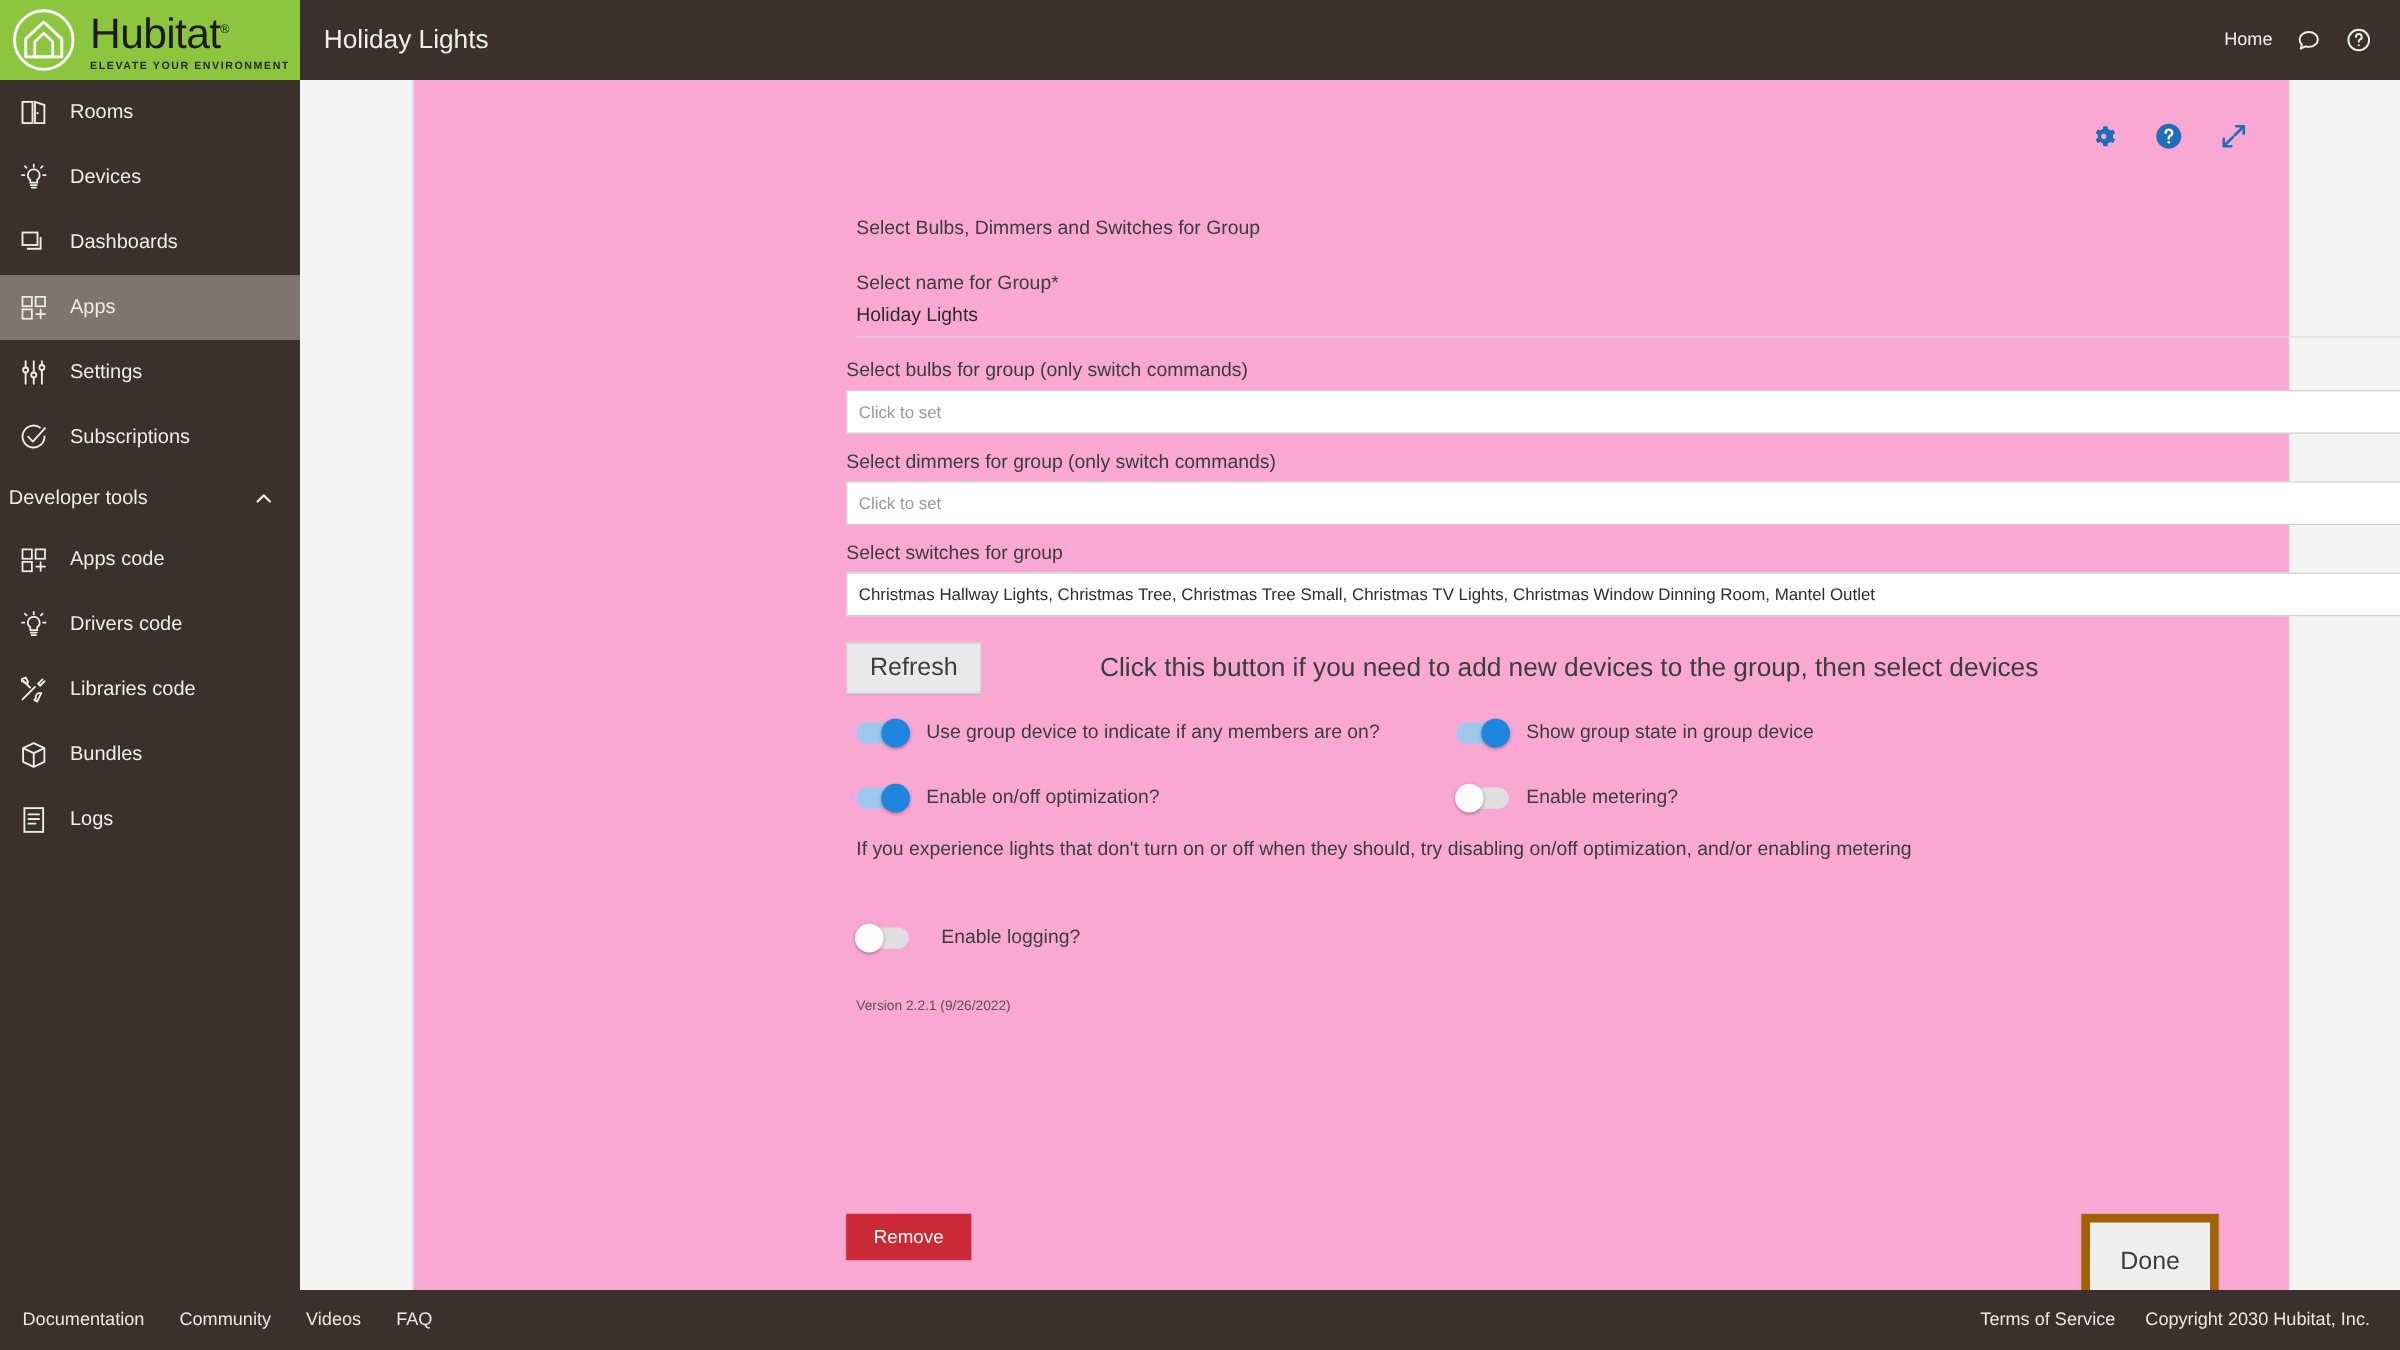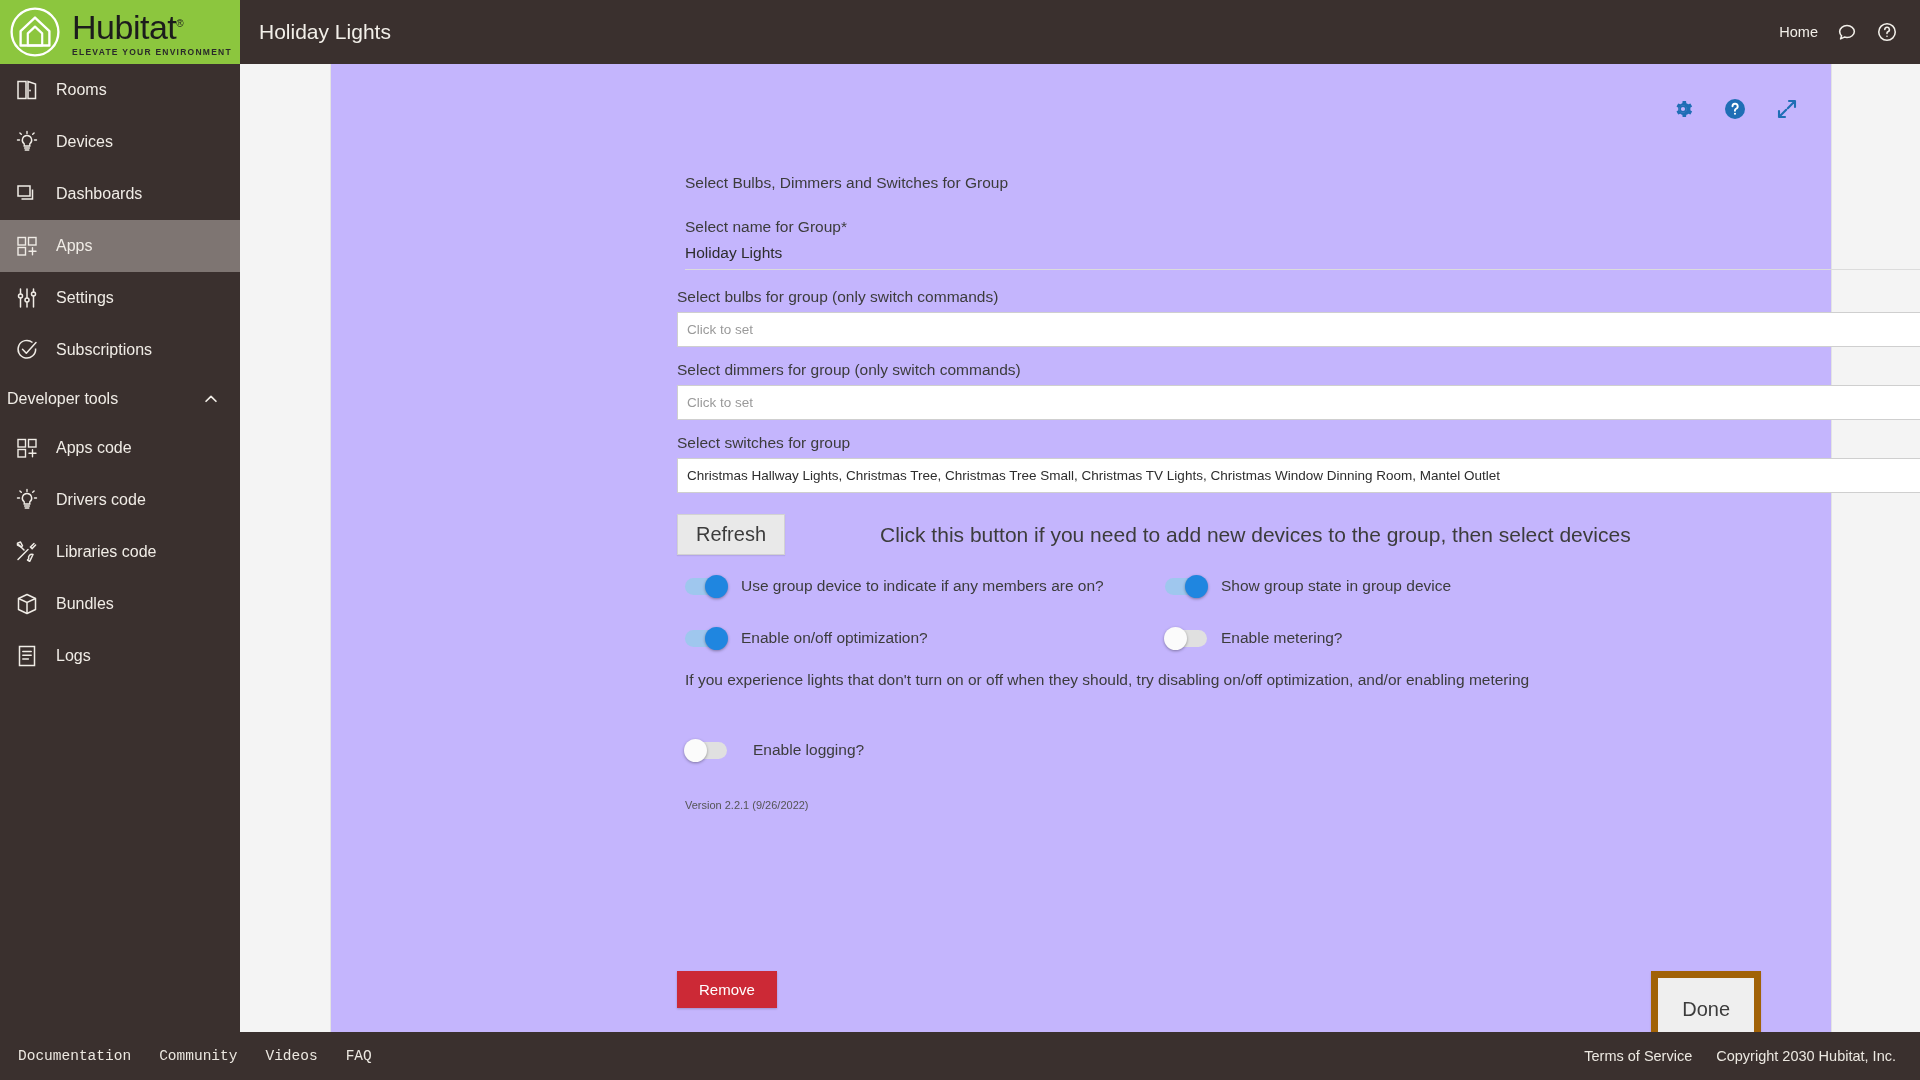--- a/index.html
+++ b/index.html
@@ -59,21 +59,21 @@
   }
   .chev { width: 18px; height: 18px; color: #f0ece6; }
 
   
   .main {
     flex: 1 1 auto; background: #f4f4f4; position: relative; overflow: hidden;
     padding: 0;
   }
   .card {
     position: absolute; left: 90px; top: 0px; right: 88px;
-    background: #c4b5fd; border: 1px solid #e3e3e3; border-top: none;
+    background: #f9a8d4; border: 1px solid #e3e3e3; border-top: none;
     height: 970px;
   }
   .card-tools {
     display: flex; justify-content: flex-end; align-items: center; gap: 28px;
     padding: 26px 32px 0 0; height: 64px;
   }
   .tool-icon { width: 24px; height: 24px; color: #1f6eb5; cursor: pointer; display: block; }
 
   .form { padding: 22px 0 0 0; }
   .helper-line {
@@ -125,38 +125,38 @@
   .toggle-label { font-size: 15.5px; color: #3c3c3c; white-space: nowrap; }
 
   .activation-note {
     font-size: 15px; color: #3c3c3c; position: absolute; left: 1087px;
   }
   .activation-note b { font-weight: 700; }
 
   .note-line { font-size: 15.5px; color: #3c3c3c; margin-left: 354px; margin-top: 24px; }
   .version-line { font-size: 11px; color: #555; margin-left: 354px; margin-top: 40px; }
 
-  .footer-btns { position: absolute; left: 0; right: 18px; bottom: 22px; height: 40px; }
+  .footer-btns { position: absolute; left: 0; right: 4px; bottom: 22px; height: 40px; }
   .btn-remove {
     position: absolute; left: 346px; background: #cc2936; color: #fff; border: none;
     font-size: 15px; padding: 10px 22px; cursor: pointer; font-family: "Liberation Sans", sans-serif;
     box-shadow: 0 1px 2px rgba(0,0,0,.2);
   }
   .btn-done {
     position: absolute; right: 52px; background: #efefef; color: #3c3c3c; border: 7px solid #a16207;
     font-size: 20px; padding: 20px 24px; cursor: pointer; font-family: "Liberation Sans", sans-serif;
     box-shadow: 0 1px 2px rgba(0,0,0,.12);
   }
 
   
   .footer {
     flex: 0 0 48px; height: 48px; background: #3a302e; display: flex; align-items: center;
     justify-content: space-between; padding: 0 24px 0 18px;
   }
-  .footer-left { display: flex; gap: 28px; font-family: Liberation Mono, monospace; }
+  .footer-left { display: flex; gap: 28px; }
   .footer-right { display: flex; gap: 24px; }
   .footer a, .footer span {
     color: #ece8e1; font-size: 14.5px; text-decoration: none; cursor: pointer;
   }
   .footer .copy { cursor: default; }
 </style>
 </head>
 <body>
 
 <div id="app">

